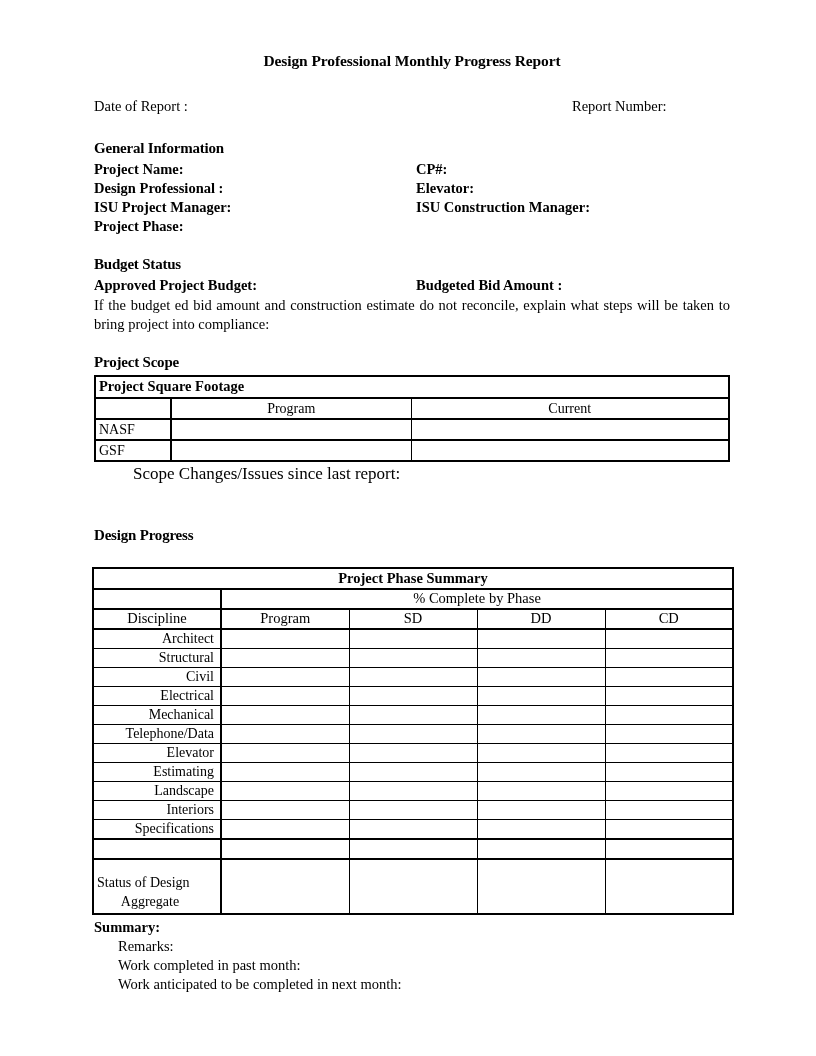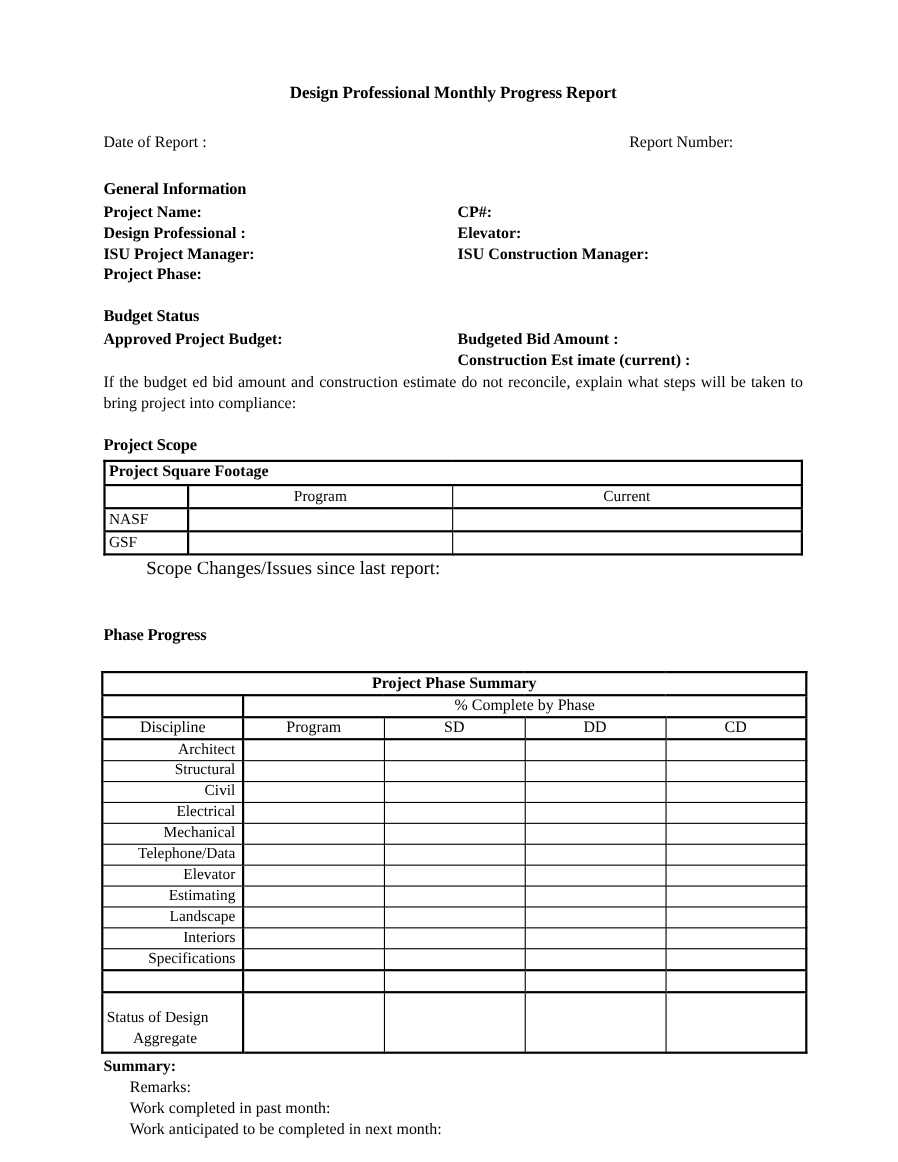--- a/index.html
+++ b/index.html
@@ -19,21 +19,21 @@
   .page {
     position: relative;
     width: 816px;
     height: 1056px;
     padding: 0;
     box-sizing: border-box;
   }
   .content {
     position: absolute;
     left: 94px;
-    top: 76px;
+    top: 52px;
     width: 636px;
   }
 
   
   .doc-title {
     text-align: center;
     font-size: 15.5px;
     font-weight: bold;
     letter-spacing: -0.1px;
     margin: 0 0 26px 0;
@@ -221,24 +221,20 @@
     <div class="row2">
       <div class="left">Project Phase:</div>
       <div class="right"></div>
     </div>
 
     <div class="section-h sp-before">Budget Status</div>
 
     <div class="row2">
       <div class="left">Approved Project Budget:</div>
       <div class="right">Budgeted Bid Amount  :</div>
-    </div>
-    <div class="row2">
-      <div class="left"></div>
-      <div class="right">Construction Est imate  (current) :</div>
     </div>
 
     <div class="justified">If the budget ed bid amount  and construction estimate do not reconcile, explain what steps will be taken to bring project into compliance:</div>
 
     <div class="section-h sp-before">Project Scope</div>
 
     <table class="scope-table">
       <colgroup>
         <col style="width:76px">
         <col style="width:240px">
@@ -261,21 +257,21 @@
         <tr class="thick-top">
           <td class="col-label lbl">GSF</td>
           <td class="col-prog"></td>
           <td class="col-curr"></td>
         </tr>
       </tbody>
     </table>
 
     <div class="scope-note">Scope Changes/Issues since last report:</div>
 
-    <div class="section-h" style="margin-top:42px;">Phase Progress</div>
+    <div class="section-h" style="margin-top:42px;">Design Progress</div>
 
     <div class="phase-wrap">
       <table class="phase-table">
         <colgroup>
           <col class="col-disc" style="width:128px">
           <col class="col-ph" style="width:128px">
           <col class="col-ph" style="width:128px">
           <col class="col-ph" style="width:128px">
           <col class="col-ph" style="width:128px">
         </colgroup>

